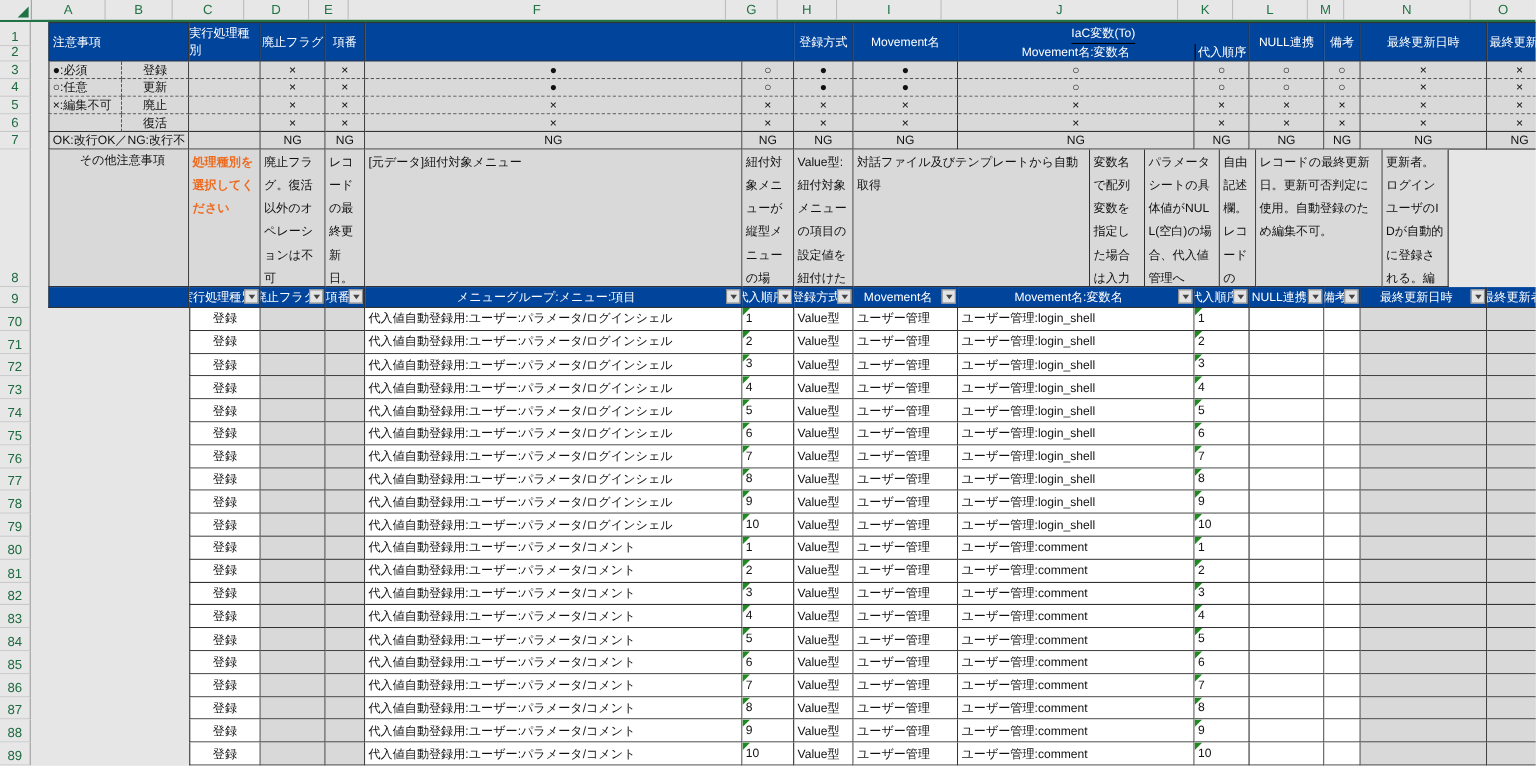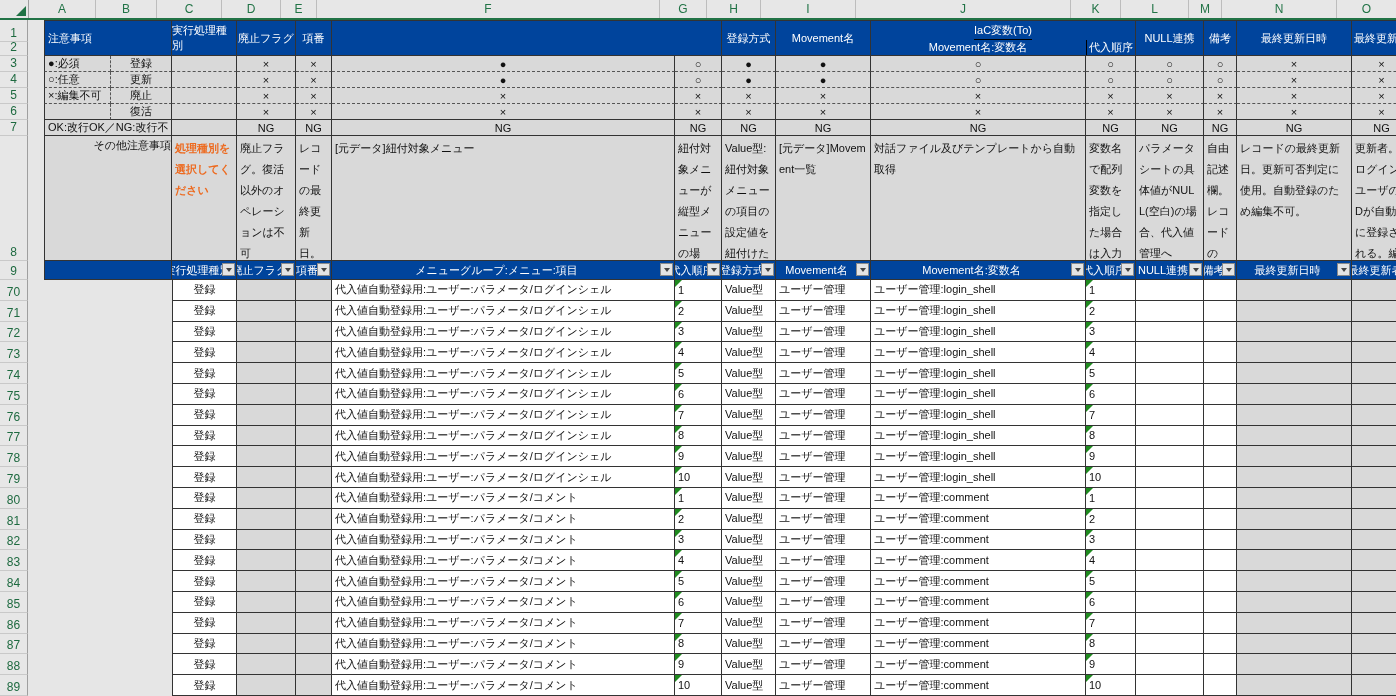--- a/index.html
+++ b/index.html
@@ -29,21 +29,21 @@
   .white{background:#fff;}
   .lft{justify-content:flex-start;padding-left:3px;white-space:nowrap;}
   .a-dash{border-right-style:dashed;border-right-color:#555;}
   .dashedrow .cell{border-bottom-style:dashed;border-bottom-color:#555;text-align:center;}
   .hsplit{display:flex;flex-direction:column;padding:0;}
   .hsplit .top{height:22px;display:flex;align-items:center;justify-content:center;border-bottom:1px solid #000;box-sizing:border-box;}
   .hsplit .bot{display:flex;flex:1;}
   .hsplit .bot .sub{display:flex;align-items:center;justify-content:center;box-sizing:border-box;overflow:hidden;white-space:nowrap;}
   .hsplit .bot .sub + .sub{border-left:1px solid #000;}
   .note{align-items:flex-start;justify-content:flex-start;padding:2px 3px;line-height:21px;word-break:break-all;text-align:left;}
-  .notelabel{align-items:flex-start;justify-content:flex-end;padding:2px 0;white-space:nowrap;text-align:center;}
+  .notelabel{align-items:flex-start;justify-content:flex-end;padding:2px 21px;white-space:nowrap;text-align:center;}
   .orange{color:#ED6A1F;font-weight:bold;}
   .filter{position:relative;padding:0 15px 0 2px;white-space:nowrap;}
   .fbtn{position:absolute;right:1px;top:2px;width:13px;height:13px;background:#E4E4E4;border:1px solid #8a8a8a;box-sizing:border-box;display:flex;align-items:center;justify-content:center;}
   .fbtn .arr{width:0;height:0;border-left:3px solid transparent;border-right:3px solid transparent;border-top:4px solid #444;}
   .gt{position:relative;}
   .gt::before{content:"";position:absolute;top:0;left:0;width:0;height:0;border-top:7px solid #1F8A1F;border-right:7px solid transparent;}
   .blank{border:none;background:transparent;}
   .datarow{height:20.8px;}
   .datarow .cell{font-size:11px;}
 </style>
@@ -202,21 +202,20 @@
 
   <div class="row" style="height:125px;">
     <div class="rn w-rn">8</div>
     <div class="cell grey bl w-ab notelabel">その他注意事項</div>
     <div class="cell grey w-c note orange">処理種別を選択してください</div>
     <div class="cell grey w-d note">廃止フラグ。復活以外のオペレーションは不可</div>
     <div class="cell grey w-e note">レコードの最終更新日。</div>
     <div class="cell grey w-f note">[元データ]紐付対象メニュー</div>
     <div class="cell grey w-g note">紐付対象メニューが縦型メニューの場合、縦型メ</div>
     <div class="cell grey w-h note">Value型:紐付対象メニューの項目の設定値を紐付けた</div>
-    <div class="cell grey w-i note">[元データ]Movement一覧</div>
     <div class="cell grey w-j note">対話ファイル及びテンプレートから自動取得</div>
     <div class="cell grey w-k note">変数名で配列変数を指定した場合は入力不可。</div>
     <div class="cell grey w-l note">パラメータシートの具体値がNULL(空白)の場合、代入値管理へ</div>
     <div class="cell grey w-m note">自由記述欄。レコードの</div>
     <div class="cell grey w-n note">レコードの最終更新日。更新可否判定に使用。自動登録のため編集不可。</div>
     <div class="cell grey w-o note">更新者。ログインユーザのIDが自動的に登録される。編集不可。</div>
   </div>
 
   <div class="row" style="height:19px;">
     <div class="rn w-rn">9</div>

